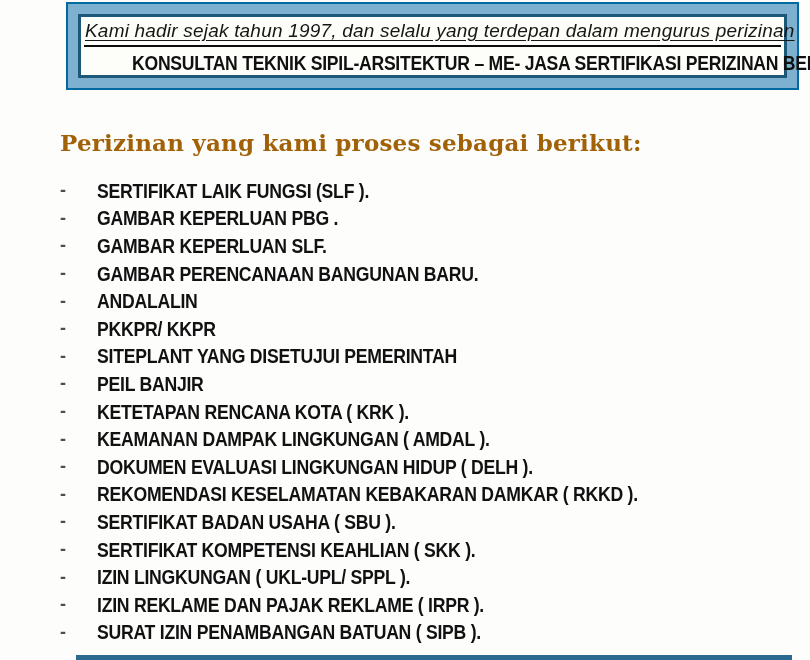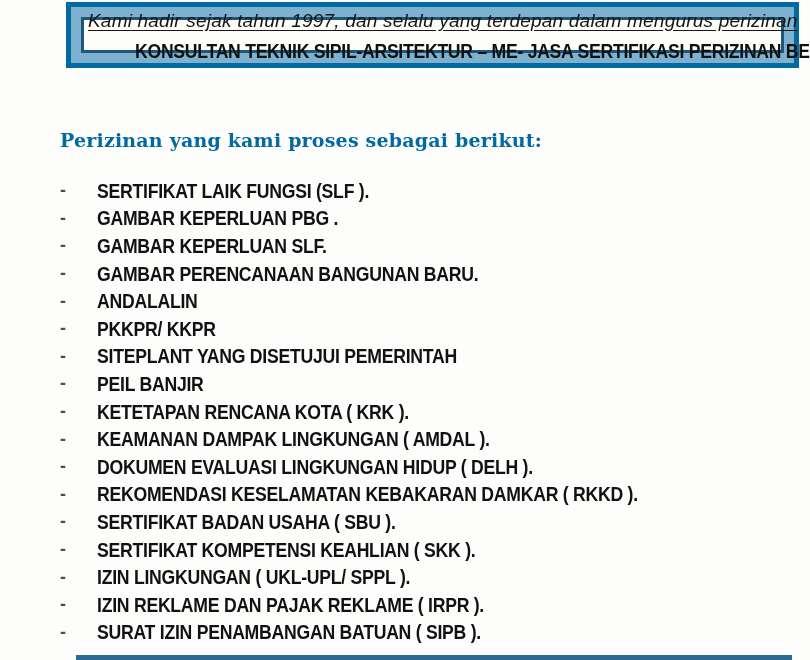--- a/index.html
+++ b/index.html
@@ -6,22 +6,22 @@
   body{
     width:810px;height:660px;position:relative;overflow:hidden;
     background:#fcfcfc;
     font-family:"Liberation Sans", sans-serif;
     -webkit-font-smoothing:antialiased;
   }
   .page{position:absolute;inset:0;width:810px;height:660px;background:#fdfdfc;}
 
   
   .hbox-outer{
-    position:absolute;left:66px;top:2px;width:733px;height:66px;
-    border:5px solid #0369a1;box-sizing:border-box;background:#7db1cf;
+    position:absolute;left:66px;top:2px;width:733px;height:88px;
+    border:2px solid #0369a1;box-sizing:border-box;background:#7db1cf;
   }
   .hbox-mid{
     position:absolute;inset:0;border:5px solid #7db1cf;box-sizing:border-box;
   }
   .hbox-inner{
     position:absolute;inset:5px;border:3px solid #1d5878;box-sizing:border-box;
     background:#fdfdf9;display:flex;flex-direction:column;justify-content:center;
   }
   .tagline{
     text-align:center;font-style:italic;font-size:19px;font-weight:400;
@@ -33,22 +33,22 @@
   }
   .orgline{
     text-align:center;font-weight:700;font-size:20px;color:#101010;
     white-space:nowrap;padding-top:3px;
   }
   .condensed{display:inline-block;transform:scaleX(0.88);transform-origin:50% 50%;letter-spacing:-0.3px;}
 
   
   .heading{
     position:absolute;left:60px;top:129px;
-    font-family:"DejaVu Serif", serif;font-weight:700;font-size:19px;
-    color:#0369a1;letter-spacing:0.2px;white-space:nowrap;
+    font-family:"DejaVu Serif", serif;font-weight:700;font-size:23px;
+    color:#a16207;letter-spacing:0.2px;white-space:nowrap;
   }
 
   
   .permit-list{
     position:absolute;left:60px;top:177px;width:740px;
   }
   .permit-row{
     height:27.6px;display:flex;align-items:center;
   }
   .dash{

